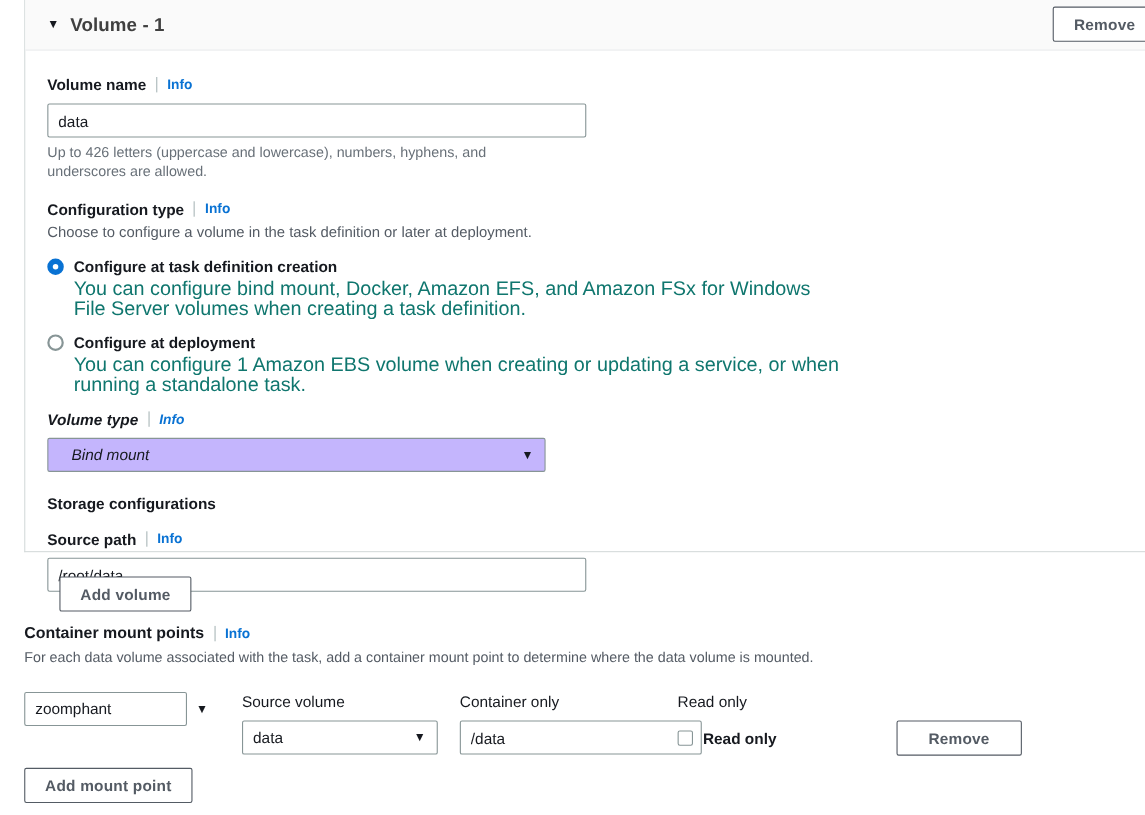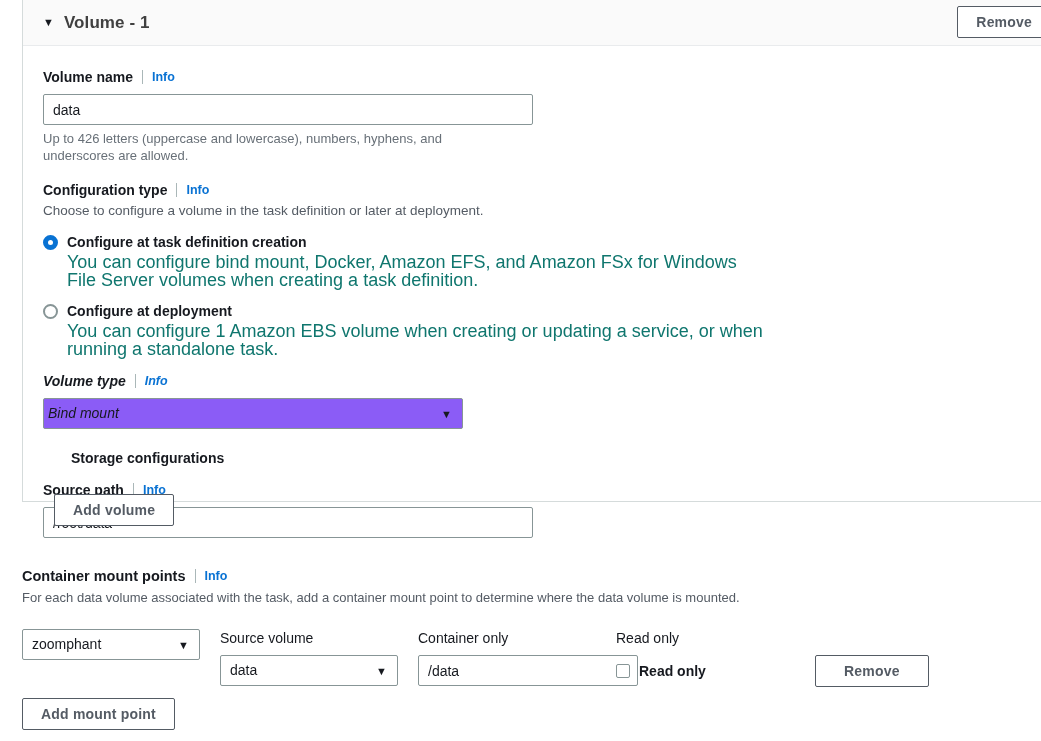--- a/index.html
+++ b/index.html
@@ -182,56 +182,55 @@
     max-width: 700px;
   }
 
   
   .select-wrap {
     position: relative;
     display: inline-block;
     margin-top: 8px;
   }
   .select-box {
-    width: 420px;
+    width: 453px;
     height: 31px;
     border: 1px solid #879596;
     border-radius: 2px;
-    background: #8b5cf6;
-    font-size: 14px;
-    color: #16191f;
-    padding: 0 30px 0 4px;
+    background: #c4b5fd;
+    font-size: 14px;
+    color: #16191f;
+    padding: 0 30px 0 21px;
     line-height: 29px;
     box-sizing: border-box;
     cursor: pointer;
   }
   .select-arrow {
     position: absolute;
     right: 11px;
     top: 50%;
     transform: translateY(-50%);
     font-size: 11px;
     color: #16191f;
     pointer-events: none;
   }
 
   .subsection-label {
     font-size: 14px;
     font-weight: bold;
     color: #16191f;
     margin-top: 20px;
     line-height: 18px;
-    margin-left: 28px;
   }
 
   
   .add-volume-wrap {
     position: absolute;
     left: 22px;
-    top: 494px;
+    top: 524px;
     padding-left: 32px;
   }
 
   
   .mount-section {
     position: absolute;
     left: 22px;
     top: 567px;
     right: 0;
   }
@@ -401,21 +400,21 @@
     <span>Container mount points</span>
     <span class="info-sep"></span>
     <a class="info-link">Info</a>
   </div>
   <div class="mount-head-desc">For each data volume associated with the task, add a container mount point to determine where the data volume is mounted.</div>
 
   <div class="mount-grid">
 
     <div class="col" style="left:0px; width:178px;">
       <div class="select-wrap" style="margin-top:0; display:block;">
-        <div class="sm-select-box" style="width:178px;">zoomphant</div>
+        <div class="sm-select-box" style="width:148px;">zoomphant</div>
         <span class="select-arrow">▼</span>
       </div>
     </div>
 
     <div class="col" style="left:198px; width:178px;">
       <div class="col-label">Source volume</div>
       <div class="select-wrap" style="margin-top:0; display:block;">
         <div class="sm-select-box" style="width:178px;">data</div>
         <span class="select-arrow">▼</span>
       </div>

